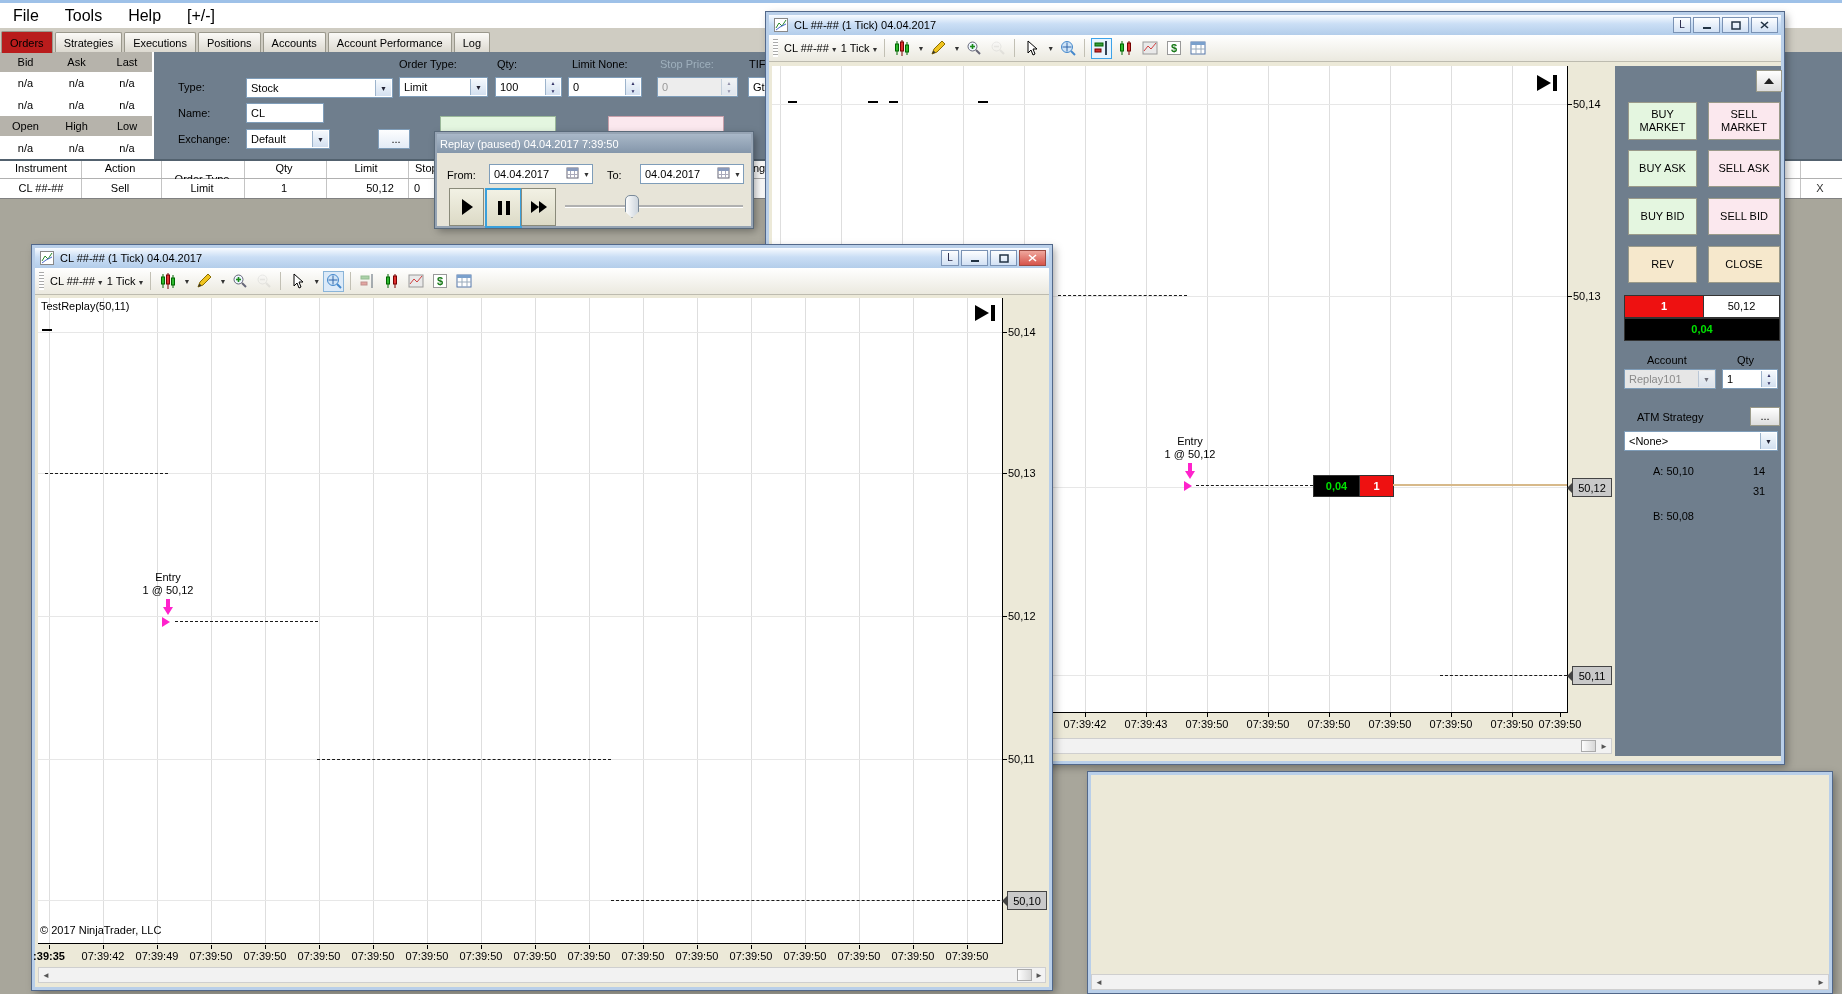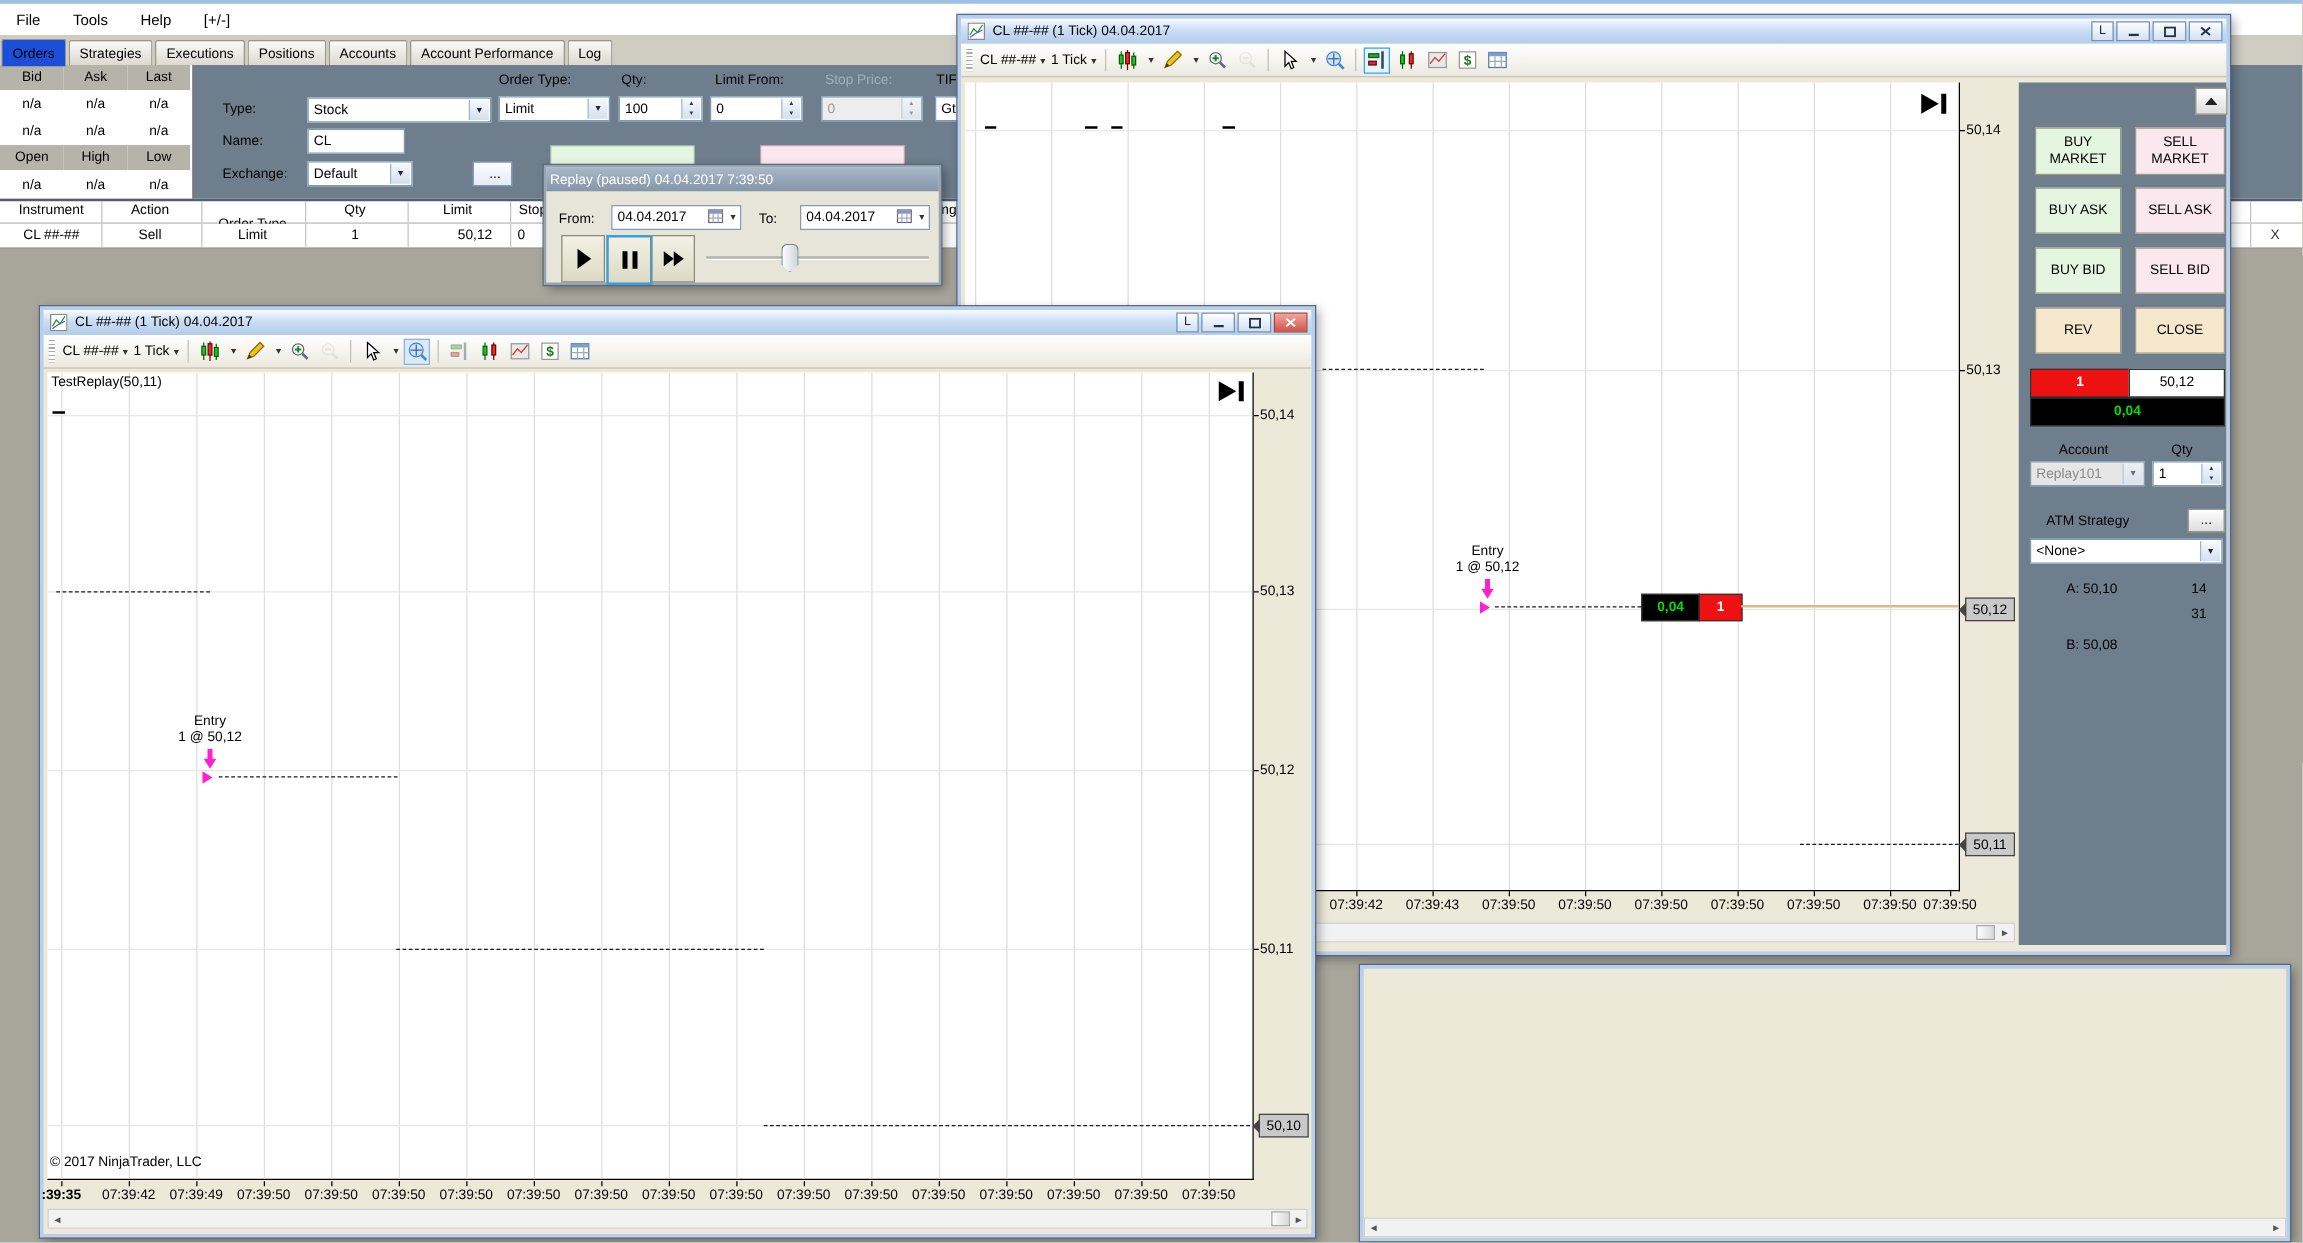--- a/index.html
+++ b/index.html
@@ -1,25 +1,25 @@
 <!DOCTYPE html>
 <html><head>
 <meta charset="utf-8">
 <style>
   html,body{margin:0;padding:0}
   #desktop{position:relative;width:1842px;height:994px;background:#a8a69b;overflow:hidden;
     font-family:"Liberation Sans",sans-serif;font-size:11px;color:#000}
   
   #topline{position:absolute;left:0;top:0;width:1842px;height:3px;background:#9ec1e8}
   #menubar{position:absolute;left:0;top:3px;width:1842px;height:25px;background:#fff;border-bottom:1px solid #e0ded6;display:flex;align-items:center}
-  .menuitem{padding:0 13px;height:100%;display:flex;align-items:center;font-size:12px}
+  .menuitem{padding:0 13px;height:100%;display:flex;align-items:center;font-size:16px}
   #tabrow{position:absolute;left:0;top:28px;width:1842px;height:24px;background:#cfccc2;border-bottom:1px solid #9a988c}
   .tab{display:inline-flex;align-items:center;height:19px;margin:3px 1px 0 1px;padding:0 8px;
     background:linear-gradient(#fbfaf7,#dcd9d0);border:1px solid #9a988c;border-bottom:none;border-radius:2px 2px 0 0;font-size:11px}
-  .tab.active{background:#1d4ed8;height:21px;position:relative;z-index:2}
+  .tab.active{background:#b91c1c;height:21px;position:relative;z-index:2}
   #quote{position:absolute;left:0;top:52px;width:154px;height:107px;background:#fff;border-right:2px solid #b91c1c;display:grid;grid-template-columns:51px 51px 50px;grid-auto-rows:auto}
   .qcell{display:flex;align-items:center;justify-content:center;height:20px;font-size:11px}
   .qhead{background:#b6b3ab}
   #oepanel{position:absolute;left:154px;top:52px;width:1688px;height:107px;background:#6f7e8d}
   .oelabel{position:absolute;color:#000;font-size:11px}
   .oelabel.dim{color:#9fb0bd}
   .fieldbox{position:absolute;height:20px;background:#fff;border:1px solid #7f9db9;display:flex;align-items:center;padding-left:4px;font-size:11px;box-sizing:border-box}
   .fieldbox.dim{background:#ededed;color:#999}
   .ddbtn{position:absolute;right:1px;top:1px;bottom:1px;width:15px;background:linear-gradient(#f5f9fd,#d3e0f0);border-left:1px solid #9db4cc;display:flex;align-items:center;justify-content:center;font-size:7px;color:#223}
   .spinbtn{position:absolute;right:1px;top:1px;bottom:1px;width:14px;background:linear-gradient(#f5f9fd,#d3e0f0);border-left:1px solid #9db4cc;display:flex;flex-direction:column;align-items:center;justify-content:space-around;font-size:5px;color:#336;line-height:1}
@@ -127,21 +127,21 @@
         <span class="ddbtn">▼</span>
       </div>
     <div class="oelabel" style="left:343px;top:6px">Qty:</div>
     <div class="fieldbox" style="left:341px;top:25px;width:67px">
       <span>100</span>
         <span class="spinbtn">
           <span>▲</span>
           <span>▼</span>
         </span>
       </div>
-    <div class="oelabel" style="left:418px;top:6px">Limit From:</div>
+    <div class="oelabel" style="left:418px;top:6px">Limit None:</div>
     <div class="fieldbox" style="left:414px;top:25px;width:74px">
       <span>0</span>
         <span class="spinbtn">
           <span>▲</span>
           <span>▼</span>
         </span>
       </div>
     <div class="oelabel dim" style="left:506px;top:6px">Stop Price:</div>
     <div class="fieldbox dim" style="left:503px;top:25px;width:81px">
       <span>0</span>

